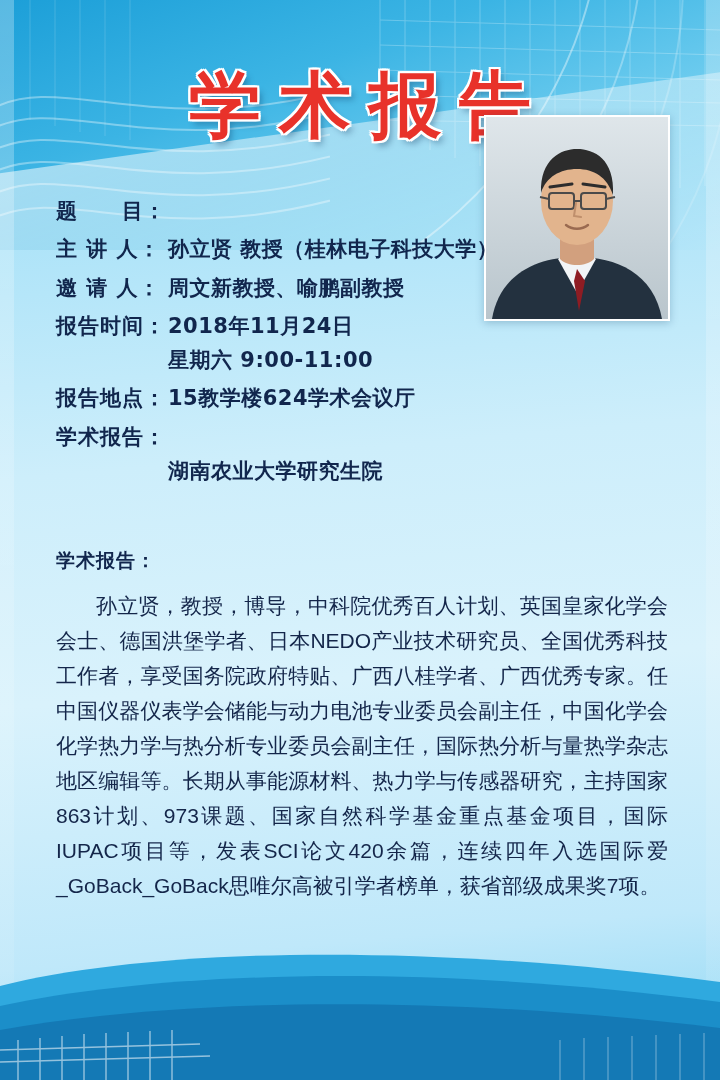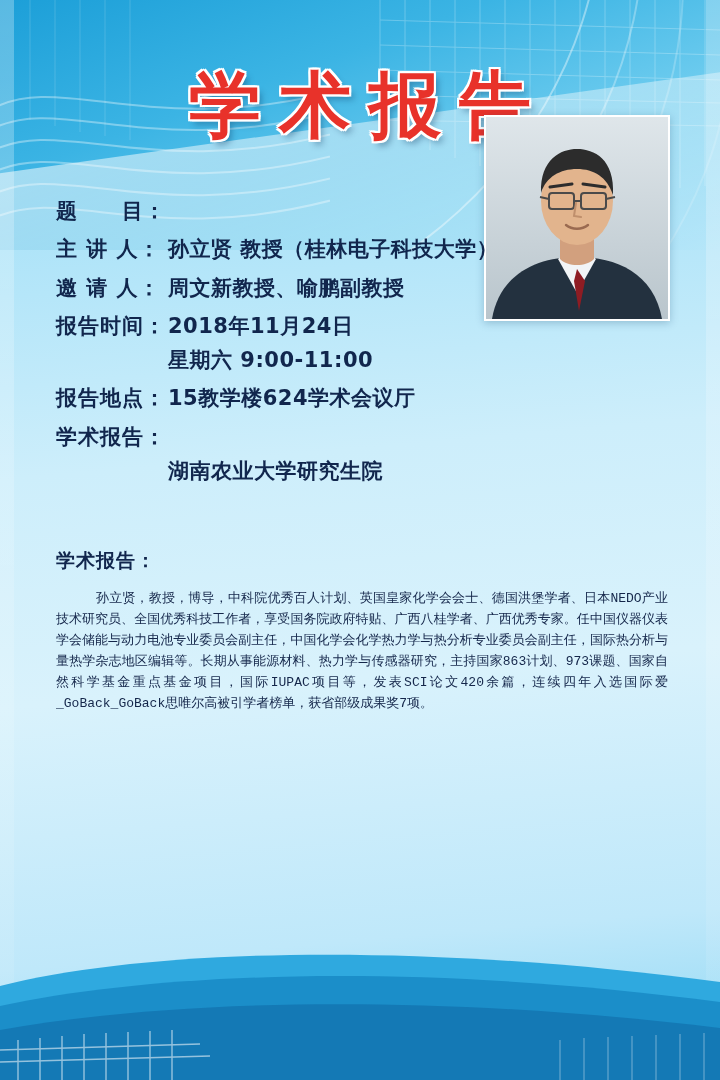--- a/index.html
+++ b/index.html
@@ -159,25 +159,25 @@
     color: #11264d;
     font-family: "DejaVu Sans", "Liberation Sans", sans-serif;
   }
   .bio-title {
     font-size: 19px;
     font-weight: bold;
     margin-bottom: 14px;
     letter-spacing: 1px;
   }
   .bio-body {
-    font-size: 13px;
-    line-height: 21px;
+    font-size: 21px;
+    line-height: 35px;
     text-indent: 40px;
     text-align: justify;
-    font-family: Liberation Mono, monospace;
+    font-family: Liberation Sans, sans-serif;
     color: #14264a;
   }
 
   
   .slogan {
     position: absolute;
     left: 0;
     top: 962px;
     width: 720px;
     text-align: center;

